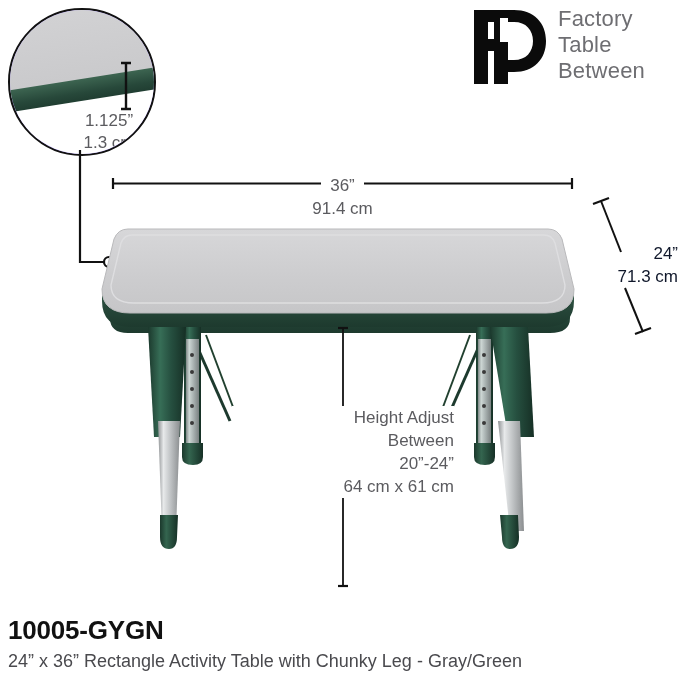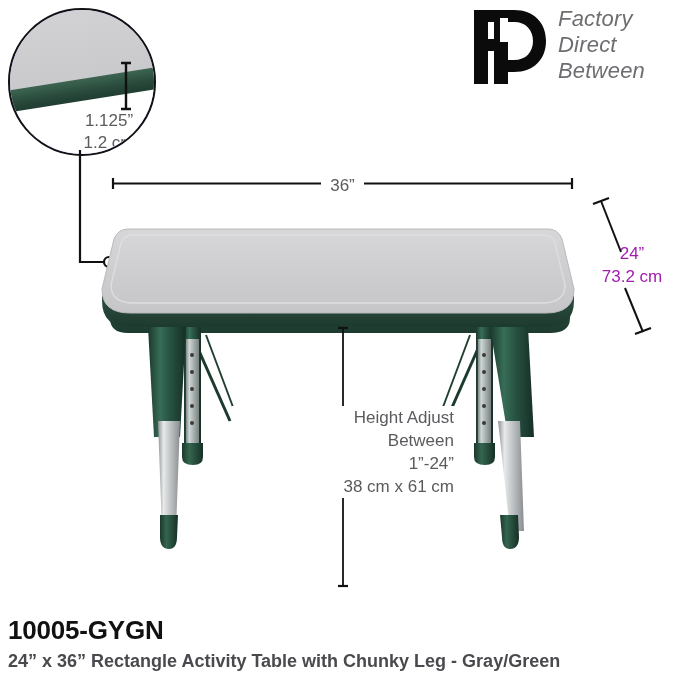--- a/index.html
+++ b/index.html
@@ -38,21 +38,21 @@
     left: 88px;
     top: 0px;
     width: 120px;
     color: #6e6e72;
     font-size: 22px;
     line-height: 26px;
     font-weight: 300;
     letter-spacing: 0.2px;
     white-space: nowrap;
   }
-  #logo-text div { white-space: nowrap; font-style: italic; }
+  #logo-text div { white-space: nowrap; }
 
   
   #callout {
     left: 8px;
     top: 8px;
     width: 148px;
     height: 148px;
   }
   #callout-circle {
     position: absolute;
@@ -128,22 +128,22 @@
     font-size: 17px;
     line-height: 23px;
     font-weight: 300;
   }
   #width-label .l1 { background: #ffffff; padding: 0 9px; display: inline-block; }
 
   
   #depth-dim { left: 585px; top: 196px; width: 70px; height: 150px; }
   #depth-label {
     left: 586px; top: 242px; width: 92px;
-    text-align: center;
-    color: #a21caf;
+    text-align: right;
+    color: #0f172a;
     font-size: 17px;
     line-height: 23px;
     font-weight: 300;
   }
 
   
   #height-dim { left: 336px; top: 326px; width: 14px; height: 262px; }
   #height-label {
     left: 232px; top: 406px; width: 222px;
     text-align: right;
@@ -159,86 +159,87 @@
   #sku {
     color: #111111;
     font-size: 26px;
     font-weight: bold;
     letter-spacing: -0.2px;
     line-height: 30px;
   }
   #desc {
     color: #4a4a4e;
     font-size: 18px;
-    font-weight: 700;
+    font-weight: 400;
     line-height: 26px;
     margin-top: 3px;
     white-space: nowrap;
   }
 </style>
 </head>
 <body>
 
 <div id="page">
 
   <div id="logo-block" class="abs">
     <svg id="logo-mark" viewBox="0 0 80 78">
       <path d="M4 2 H34 V14 H18 V31 H32 V43 H18 V76 H4 Z" fill="#0b0b0b"></path>
       <path d="M24 2 H44 C64 2 76 15 76 33 C76 51 64 64 44 64 H38 V76 H24 Z
                M38 14 V52 H44 C56 52 63 44 63 33 C63 22 56 14 44 14 Z" fill="#0b0b0b"></path>
       <path d="M24 2 H34 V76 H24 Z" fill="#0b0b0b"></path>
       <path d="M30 10 H38 V34 H30 Z" fill="#ffffff"></path>
     </svg>
     <div id="logo-text">
       <div>Factory</div>
-      <div>Direct</div>
+      <div>Table</div>
       <div>Between</div>
     </div>
   </div>
 
   <div id="callout" class="abs">
     <div id="callout-circle">
       <div class="callout-gray-hi"></div>
       <div class="callout-green"></div>
       <div class="callout-white"></div>
       <svg id="callout-tick" viewBox="0 0 12 50">
         <line x1="1" y1="2" x2="11" y2="2" stroke="#111" stroke-width="2.4"></line>
         <line x1="6" y1="2" x2="6" y2="48" stroke="#111" stroke-width="2.4"></line>
         <line x1="1" y1="48" x2="11" y2="48" stroke="#111" stroke-width="2.4"></line>
       </svg>
       <div id="callout-labels">
         <div>1.125”</div>
-        <div>1.2 cm</div>
+        <div>1.3 cm</div>
       </div>
     </div>
   </div>
 
   <svg id="leader" class="abs" viewBox="0 0 70 120">
     <path d="M20 0 V112 H44" fill="none" stroke="#111" stroke-width="2.2"></path>
     <circle cx="49" cy="112" r="5" fill="#ffffff" stroke="#111" stroke-width="2.2"></circle>
   </svg>
 
   <svg id="width-dim" class="abs" viewBox="0 0 465 14">
     <line x1="3" y1="2" x2="3" y2="13" stroke="#111" stroke-width="2.2"></line>
     <line x1="3" y1="7.5" x2="462" y2="7.5" stroke="#111" stroke-width="1.8"></line>
     <line x1="462" y1="2" x2="462" y2="13" stroke="#111" stroke-width="2.2"></line>
   </svg>
   <div id="width-label" class="abs">
     <span class="l1">36”</span>
+    <div>91.4 cm</div>
   </div>
 
   <svg id="depth-dim" class="abs" viewBox="0 0 70 150">
     <line x1="8" y1="8" x2="24" y2="2" stroke="#111" stroke-width="2.2"></line>
     <line x1="16" y1="5" x2="36" y2="56" stroke="#111" stroke-width="2.0"></line>
     <line x1="40" y1="92" x2="58" y2="136" stroke="#111" stroke-width="2.0"></line>
     <line x1="50" y1="138" x2="66" y2="132" stroke="#111" stroke-width="2.2"></line>
   </svg>
   <div id="depth-label" class="abs">
     <div>24”</div>
-    <div>73.2 cm</div>
+    <div>71.3 cm</div>
   </div>
 
   <svg id="table-svg" class="abs" viewBox="0 0 520 360">
     <defs>
       <linearGradient id="gTop" x1="0" y1="0" x2="0" y2="1">
         <stop offset="0%" stop-color="#d7d7d9"></stop>
         <stop offset="55%" stop-color="#cdcdcf"></stop>
         <stop offset="100%" stop-color="#c6c6c8"></stop>
       </linearGradient>
       <linearGradient id="gEdge" x1="0" y1="0" x2="0" y2="1">
@@ -322,22 +323,22 @@
   </svg>
 
   <svg id="height-dim" class="abs" viewBox="0 0 14 262">
     <line x1="2" y1="2" x2="12" y2="2" stroke="#111" stroke-width="2.2"></line>
     <line x1="7" y1="2" x2="7" y2="260" stroke="#111" stroke-width="1.8"></line>
     <line x1="2" y1="260" x2="12" y2="260" stroke="#111" stroke-width="2.2"></line>
   </svg>
   <div id="height-label" class="abs">
     <div>Height Adjust</div>
     <div>Between</div>
-    <div>1”-24”</div>
-    <div>38 cm x 61 cm</div>
+    <div>20”-24”</div>
+    <div>64 cm x 61 cm</div>
   </div>
 
   <div id="caption" class="abs">
     <div id="sku">10005-GYGN</div>
     <div id="desc">24” x 36” Rectangle Activity Table with Chunky Leg - Gray/Green</div>
   </div>
 
 </div>
 
 </body></html>

